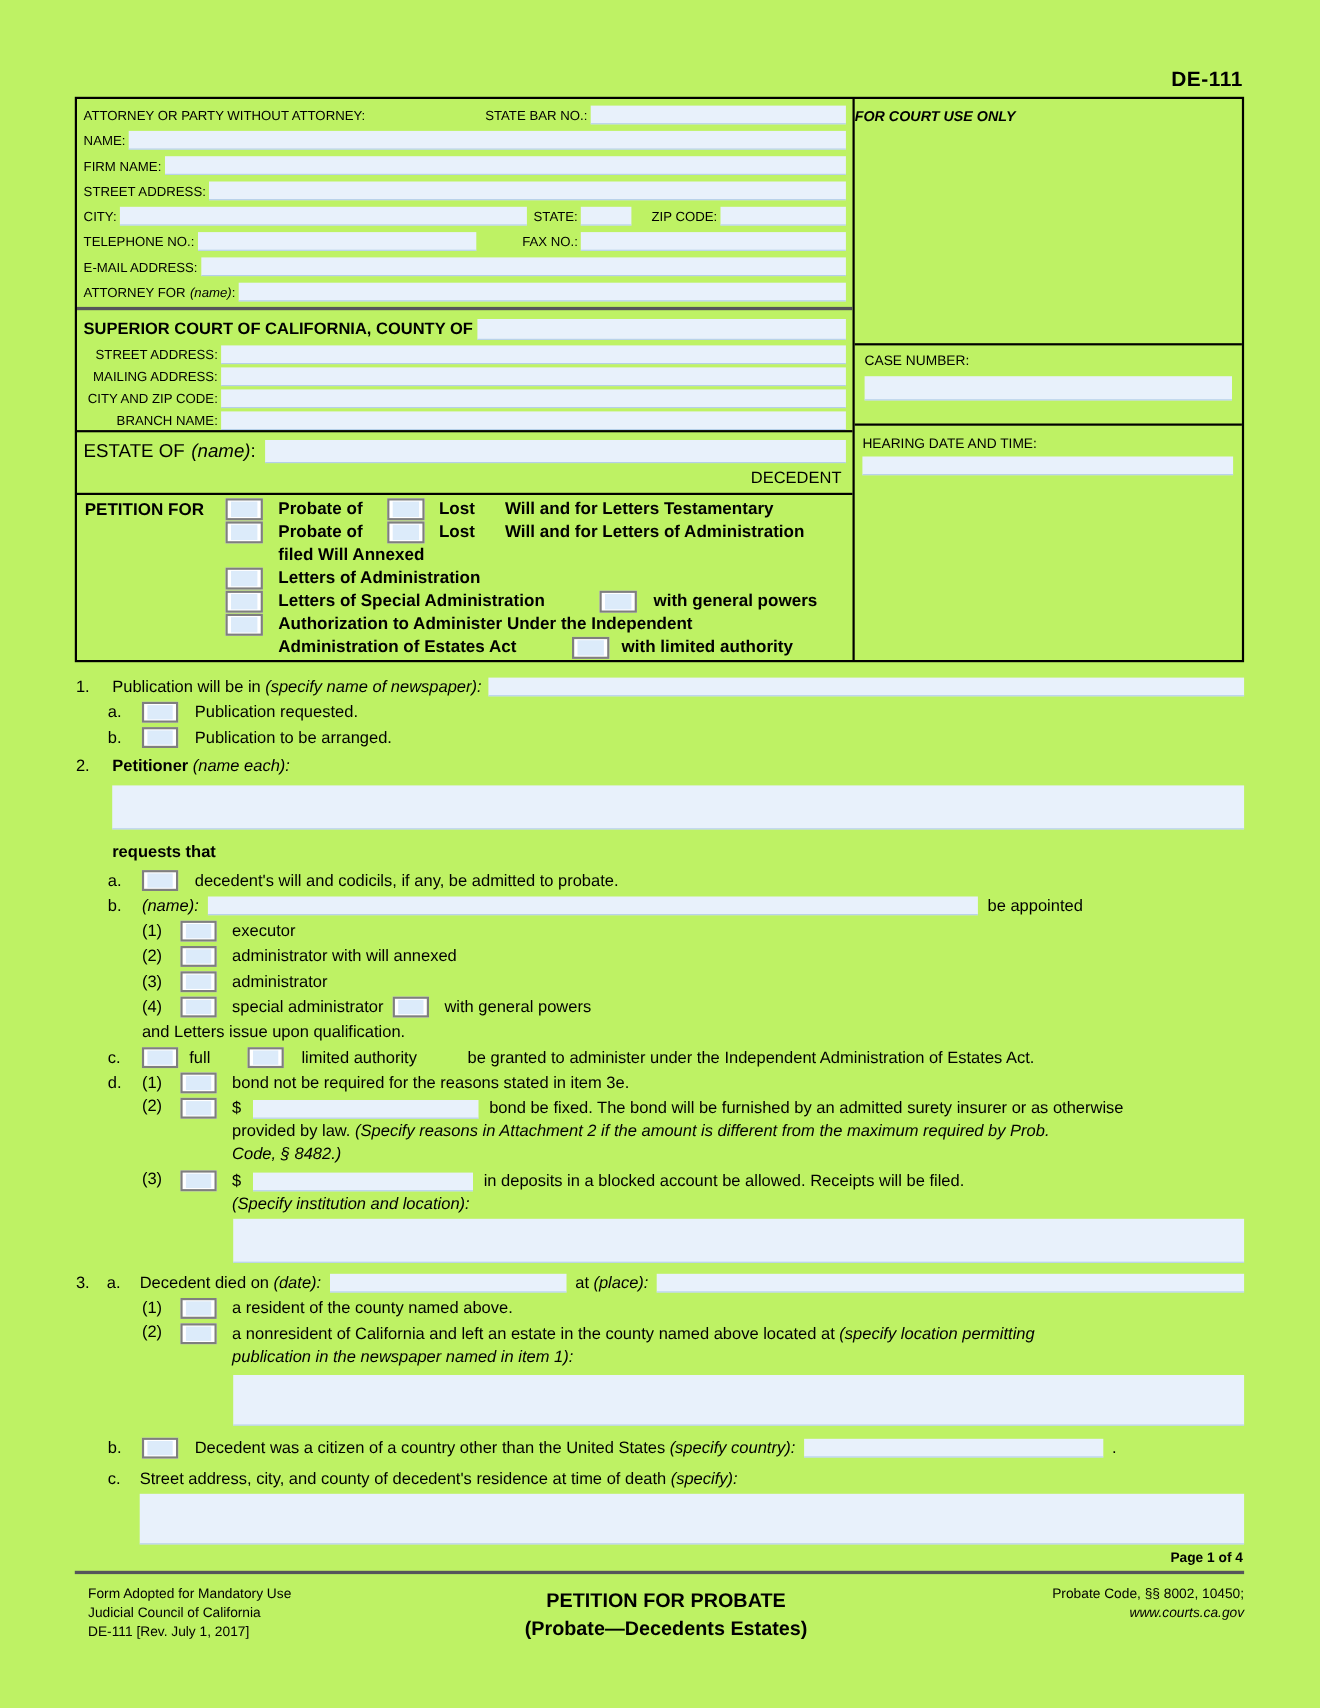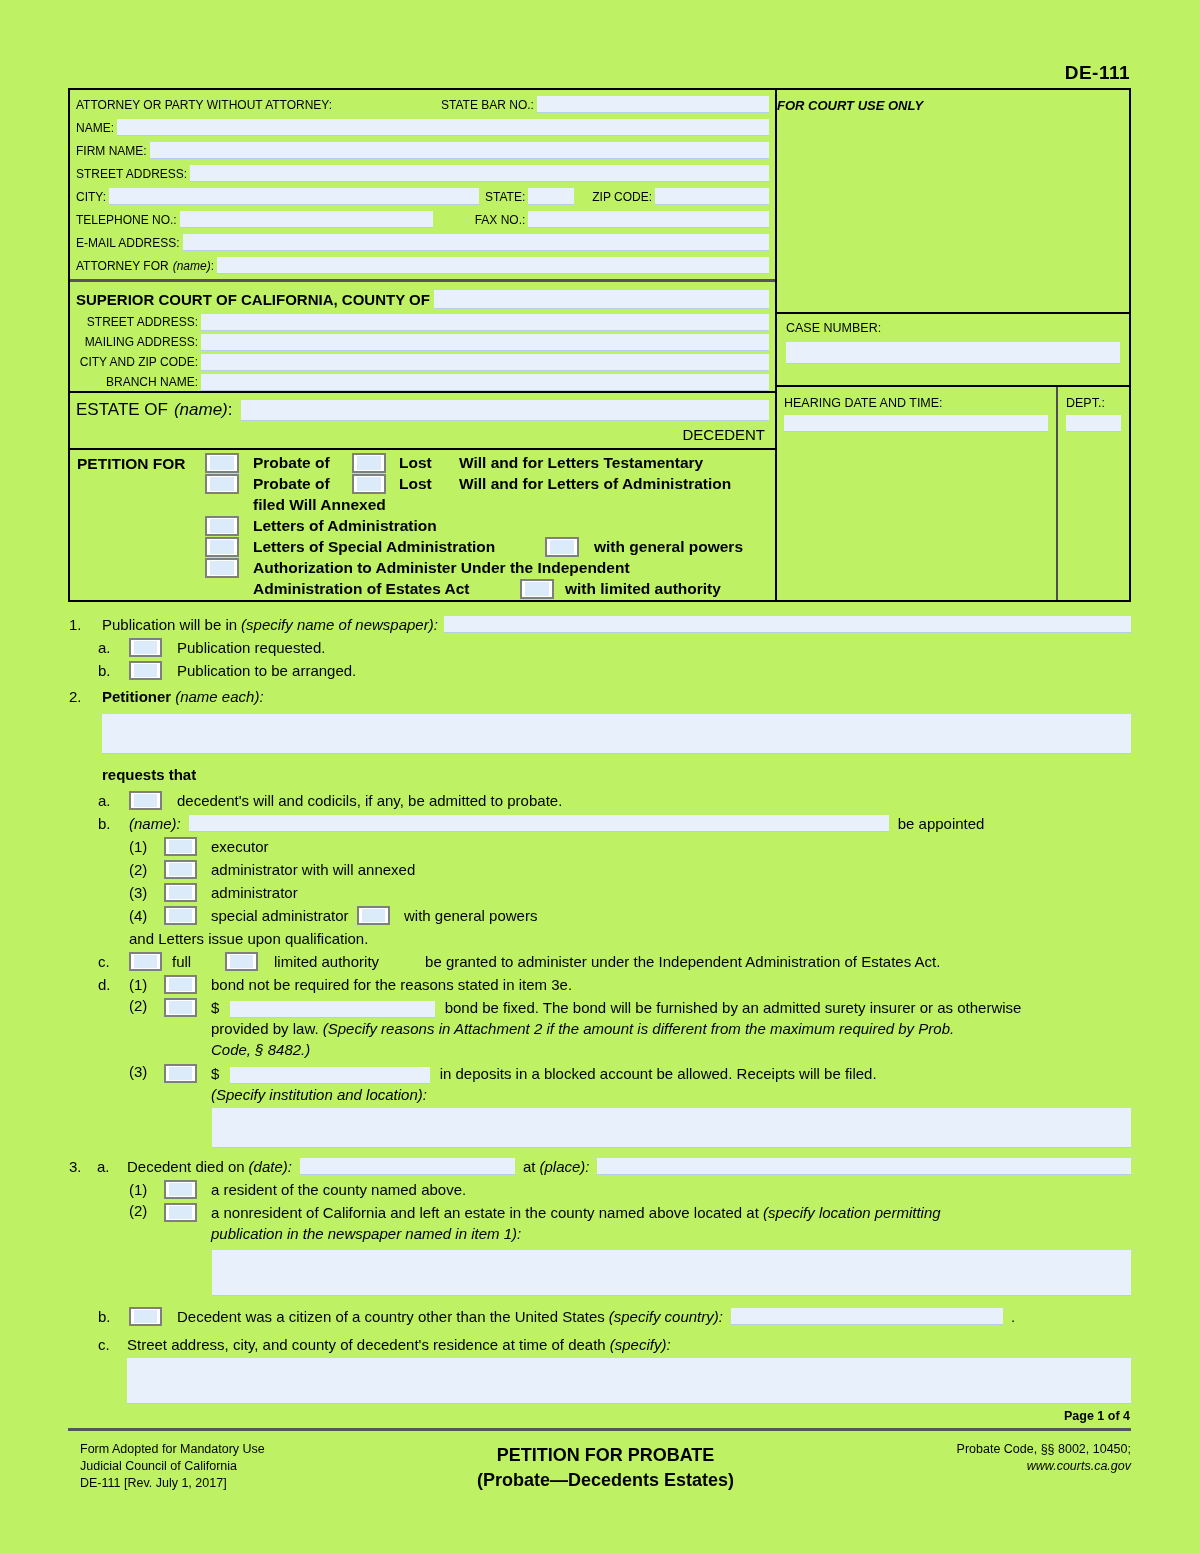--- a/index.html
+++ b/index.html
@@ -230,24 +230,20 @@
       <div class="court-use">FOR COURT USE ONLY</div>
       <div class="case-box">
         <span>CASE NUMBER:</span>
         <span class="fi"></span>
       </div>
       <div class="hearing-row">
         <div class="hearing">
           <span>HEARING DATE AND TIME:</span>
           <span class="fi"></span>
         </div>
-        <div class="dept">
-          <span>DEPT.:</span>
-          <span class="fi"></span>
-        </div>
       </div>
     </div>
   </div>
 
   <div class="body">
 
     <div class="b-row">
       <span class="num">1.</span>
       <span>Publication will be in</span>
       <span class="it sp">(specify name of newspaper):</span>

